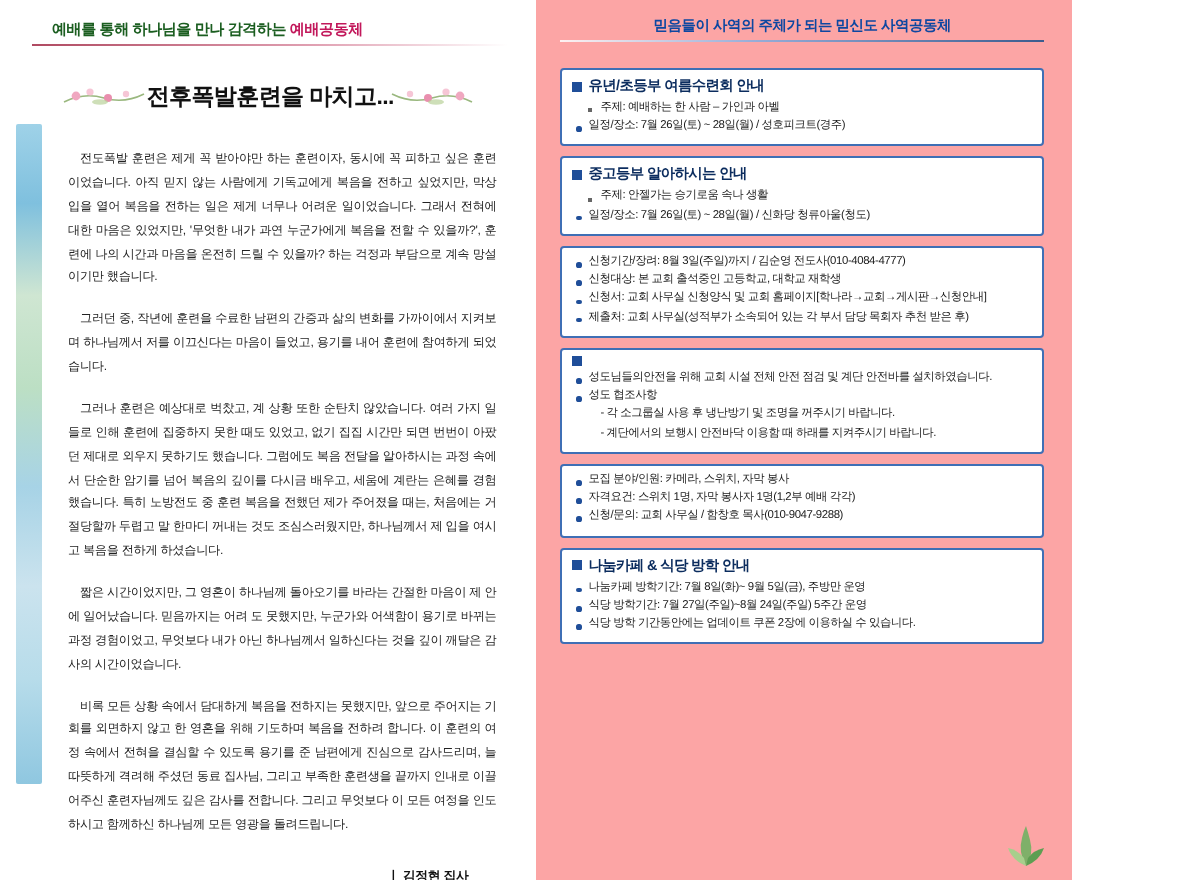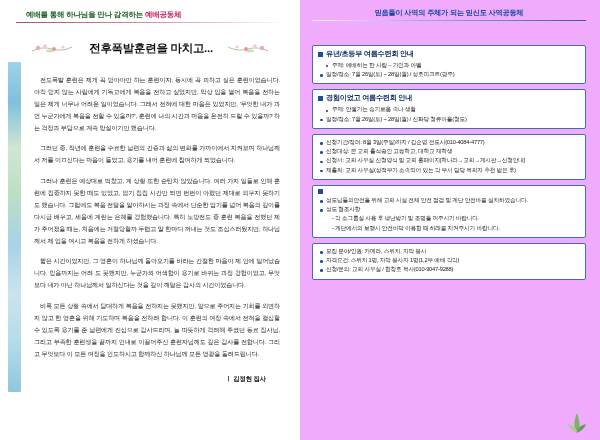--- a/index.html
+++ b/index.html
@@ -8,21 +8,21 @@
   }
   body {
     width: 600px;
     height: 440px;
     background: #ffffff;
     font-family: "Liberation Sans", sans-serif;
     overflow: hidden;
   }
   .page {
     position: relative;
-    width: 600px;
+    width: 536px;
     height: 440px;
     box-sizing: border-box;
     display: flex;
     flex-direction: row;
   }
   
   .left-page {
     position: relative;
     width: 300px;
     height: 440px;
@@ -105,41 +105,41 @@
         #b7dcea 84%, #8fc7e0 100%);
     border-radius: 1px;
   }
   
   .right-page {
     position: relative;
     width: 300px;
     height: 440px;
     box-sizing: border-box;
     padding: 8px 14px 10px 12px;
-    background: #f0abfc;
+    background: #fca5a5;
   }
   .right-header {
     text-align: center;
     font-size: 7.2px;
     color: #111;
     letter-spacing: -0.2px;
     white-space: nowrap;
   }
   .right-header .hl {
     color: #0d47a1;
     font-weight: bold;
   }
   .right-headerline {
     margin-top: 2px;
     height: 1px;
     background: linear-gradient(to left, #1a4f8a 0%, #86aee0 60%, #ffffff 100%);
     opacity: 0.85;
   }
   .notices {
-    margin-top: 24px;
+    margin-top: 13px;
     display: flex;
     flex-direction: column;
     gap: 5px;
   }
   .notice {
     border: 0.8px solid #3f6fb5;
     border-radius: 2px;
     padding: 3px 5px 4px 5px;
     background: #ffffff;
   }
@@ -271,21 +271,21 @@
         </div>
         <ul>
           <li class="sub">주제: 예배하는 한 사람 – 가인과 아벨</li>
           <li>일정/장소: 7월 26일(토) ~ 28일(월) / 성호피크트(경주)</li>
         </ul>
       </div>
 
       <div class="notice">
         <div class="notice-title">
           <span class="sq"></span>
-          <span>경험이었고 여름수련회 안내</span>
+          <span>중고등부 알아하시는 안내</span>
         </div>
         <ul>
           <li class="sub">주제: 안젤가는 승기로움 속나 생활</li>
           <li>일정/장소: 7월 26일(토) ~ 28일(월) / 신화당 청류아울(청도)</li>
         </ul>
       </div>
 
       <div class="notice">
         <ul>
           <li>신청기간/장려: 8월 3일(주일)까지 / 김순영 전도사(010-4084-4777)</li>
@@ -308,20 +308,31 @@
       </div>
 
       <div class="notice">
         <ul>
           <li>모집 분야/인원: 카메라, 스위치, 자막 봉사</li>
           <li>자격요건: 스위치 1명, 자막 봉사자 1명(1,2부 예배 각각)</li>
           <li>신청/문의: 교회 사무실 / 함창호 목사(010-9047-9288)</li>
         </ul>
       </div>
 
+      <div class="notice">
+        <div class="notice-title">
+          <span class="sq"></span>
+          <span>나눔카페 &amp; 식당 방학 안내</span>
+        </div>
+        <ul>
+          <li>나눔카페 방학기간: 7월 8일(화)~ 9월 5일(금), 주방만 운영</li>
+          <li>식당 방학기간: 7월 27일(주일)~8월 24일(주일) 5주간 운영</li>
+          <li>식당 방학 기간동안에는 업데이트 쿠폰 2장에 이용하실 수 있습니다.</li>
+        </ul>
+      </div>
 
     </div>
 
     <div class="leaf">
       <svg viewBox="0 0 26 22" width="26" height="22">
         <path d="M13 21 Q9 14 11 7 Q12 3 13 1 Q14 4 15 8 Q17 15 13 21 Z" fill="#7fb069"></path>
         <path d="M13 21 Q6 18 4 12 Q9 13 12 17 Z" fill="#a7cf8c"></path>
         <path d="M13 21 Q20 18 22 12 Q17 13 14 17 Z" fill="#5e9e52"></path>
       </svg>
     </div>

